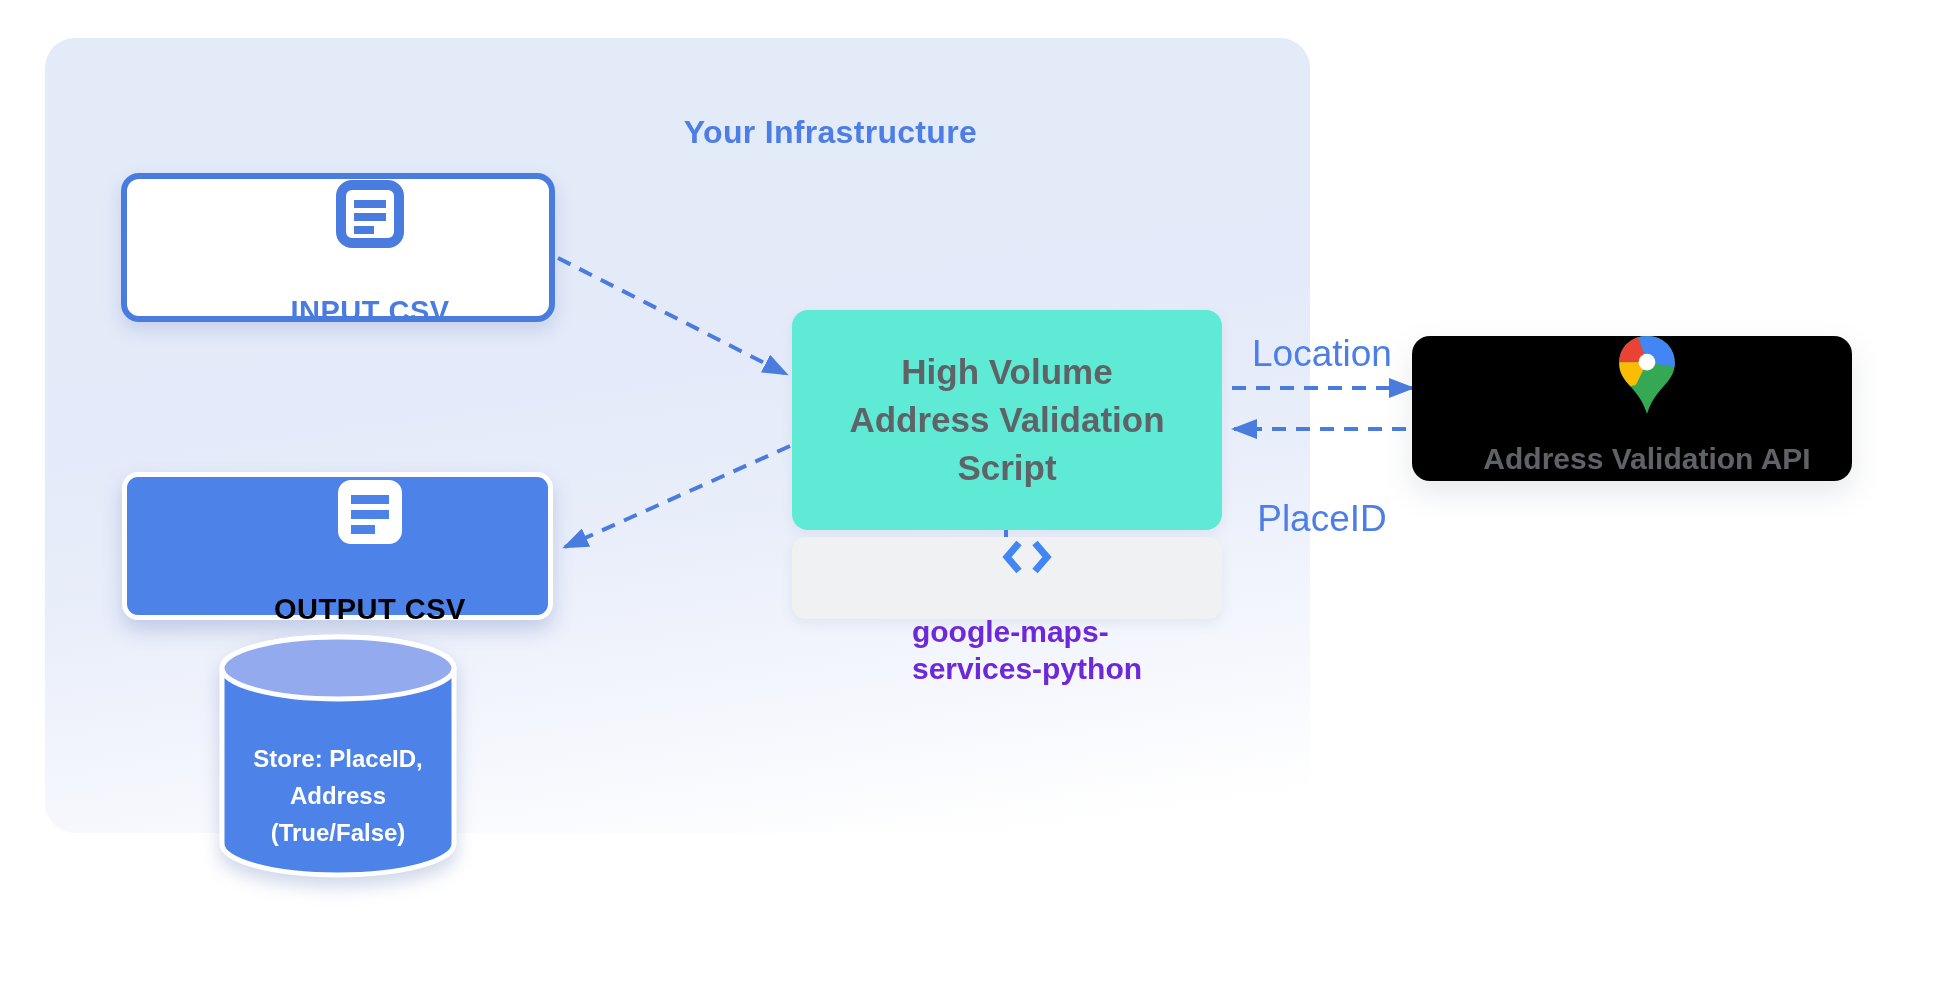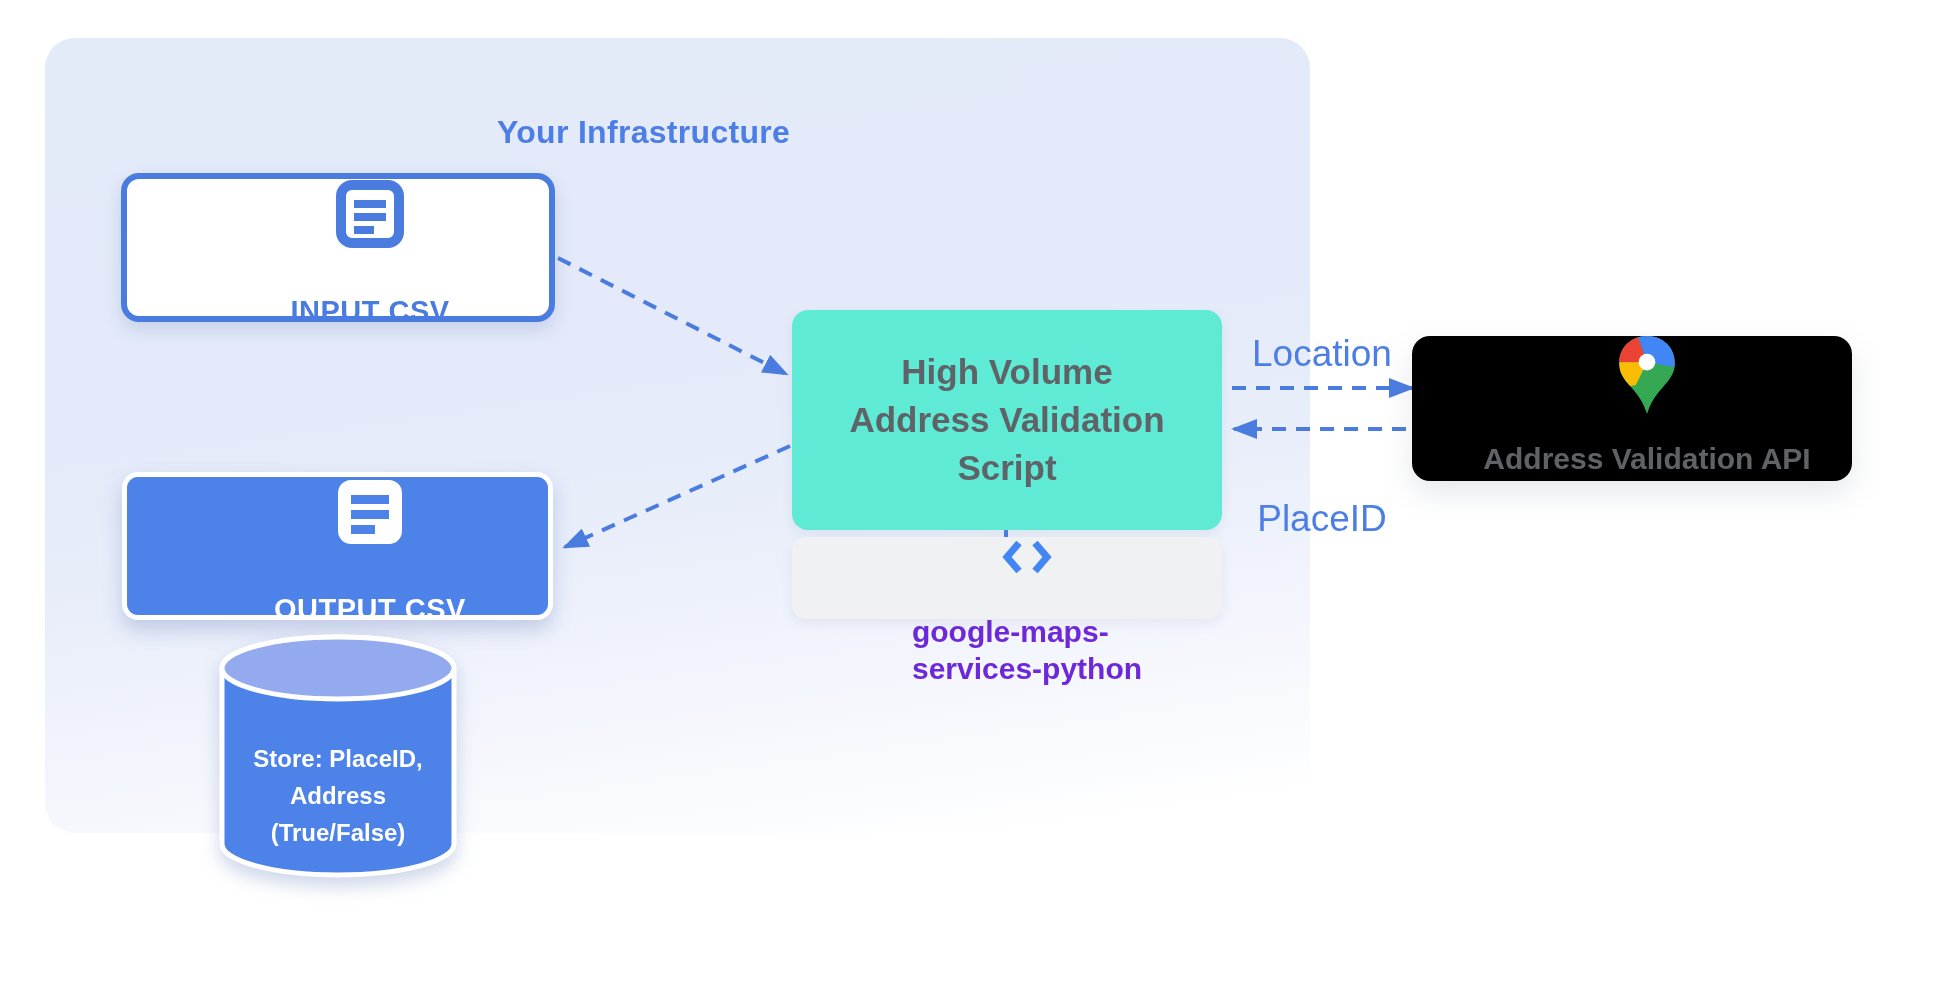--- a/index.html
+++ b/index.html
@@ -6,38 +6,38 @@
   .canvas{
     position:relative;width:1954px;height:988px;background:#ffffff;overflow:hidden;
     font-family:"Liberation Sans", sans-serif;
   }
   .infra{
     position:absolute;left:45px;top:38px;width:1265px;height:795px;
     border-radius:30px;
     background:linear-gradient(172deg,#e3eaf8 0%,#e4eaf9 42%,#e9eefa 60%,#f5f7fd 80%,#ffffff 96%);
   }
   .infra-title{
-    position:absolute;left:452px;top:76px;width:480px;text-align:left;
+    position:absolute;left:452px;top:76px;width:480px;text-align:right;
     font-size:32px;font-weight:700;color:#4c7ee6;letter-spacing:0.3px;
   }
   .node{position:absolute;display:flex;align-items:center;box-sizing:border-box;flex-direction:column;}
   .input-box{
     left:121px;top:173px;width:434px;height:149px;background:#ffffff;
     border:6px solid #4a7ce0;border-radius:18px;
     box-shadow:0 8px 18px rgba(93,118,182,0.22);
     padding-left:64px;gap:42px;
   }
   .input-box .node-label{font-size:29px;font-weight:700;color:#4a7ce0;letter-spacing:0.5px;}
   .output-box{
     left:122px;top:472px;width:431px;height:148px;background:#4d82e8;
     border:5px solid #ffffff;border-radius:16px;
     box-shadow:0 10px 20px rgba(93,118,182,0.30);
     padding-left:65px;gap:42px;
   }
-  .output-box .node-label{font-size:29px;font-weight:700;color:#ffffff;letter-spacing:0.5px;}
+  .output-box .node-label{font-size:29px;font-weight:700;color:#000000;letter-spacing:0.5px;}
   .script-box{
     left:792px;top:310px;width:430px;height:220px;background:#5eead4;
     border-radius:16px;box-shadow:0 5px 12px rgba(120,135,170,0.12);
     justify-content:center;
   }
   .script-box .node-label{
     font-size:35px;font-weight:700;color:#5f6368;text-align:center;
     line-height:48px;white-space:pre-line;
   }
   .gm-box{

